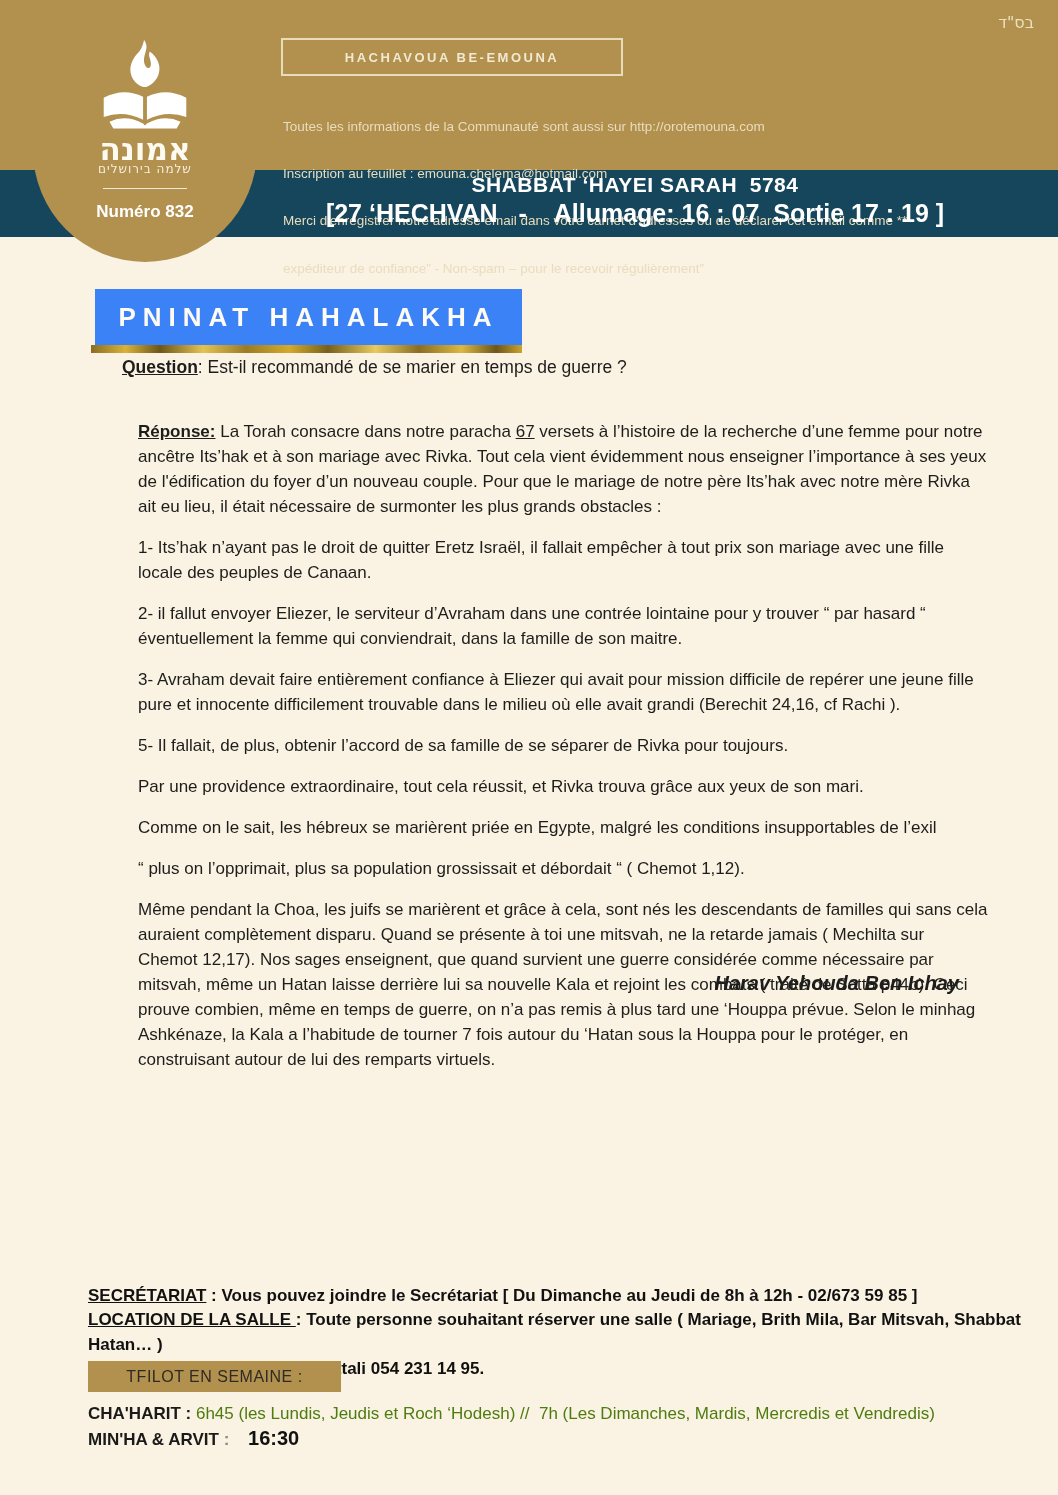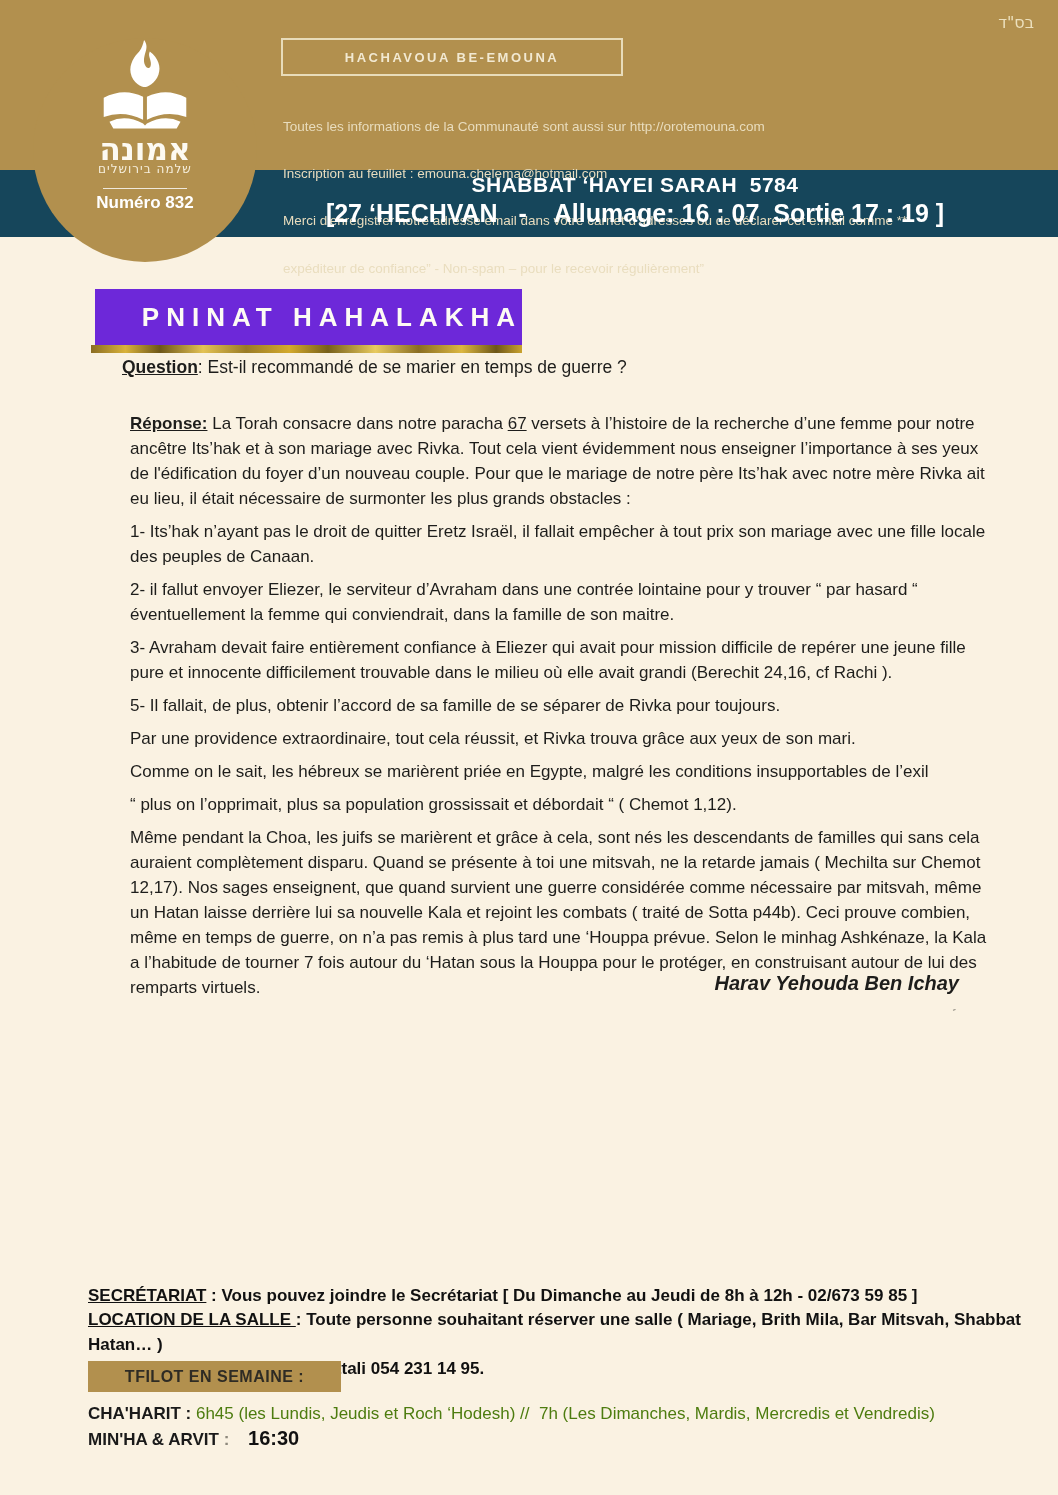--- a/index.html
+++ b/index.html
@@ -11,60 +11,60 @@
   }
   
   .header-gold{position:absolute;left:0;top:0;width:1058px;height:170px;background:#b2904e;z-index:1;}
   .banner-teal{position:absolute;left:0;top:170px;width:1058px;height:67px;background:#16465b;z-index:2;}
   .logo-circle{position:absolute;left:33px;top:38px;width:224px;height:224px;border-radius:50%;background:#b2904e;z-index:3;}
   .logo-col{position:absolute;left:33px;top:40px;width:224px;z-index:4;text-align:center;}
   .logo-art{width:96px;height:100px;margin:0 auto;display:block;}
   .logo-hebrew{font-family:"DejaVu Sans",sans-serif;font-weight:bold;color:#fdfaf2;font-size:31px;line-height:30px;margin-top:-6px;}
   .logo-hebrew-sub{font-family:"DejaVu Sans",sans-serif;color:#f6efdd;font-size:12px;line-height:9px;letter-spacing:1px;margin-top:1px;}
   .logo-divider{width:84px;height:1px;background:rgba(255,255,255,.8);margin:14px auto 0 auto;}
-  .issue-number{color:#ffffff;font-weight:bold;font-size:17px;margin-top:4px;}
+  .issue-number{color:#ffffff;font-weight:bold;font-size:17px;margin-top:13px;}
   .bsd{position:absolute;right:24px;top:13px;z-index:4;color:#ece0bd;font-size:16px;font-family:"DejaVu Sans",sans-serif;}
   .hach-box{
     position:absolute;left:281px;top:38px;width:338px;height:34px;z-index:4;
     border:2px solid #e8dcba;display:flex;align-items:center;justify-content:center;
     color:#f2e9d2;font-weight:bold;font-size:13px;letter-spacing:2.5px;
   }
   .header-info{
     position:absolute;left:283px;top:87px;width:660px;z-index:4;
     color:#e9ddbe;font-size:13.5px;line-height:15.8px;white-space:pre-wrap;
   }
   .banner-text{position:absolute;left:250px;top:172px;width:770px;z-index:4;text-align:center;color:#ffffff;}
   .banner-line1{font-weight:bold;font-size:21px;line-height:26px;letter-spacing:.5px;white-space:pre-wrap;}
   .banner-line2{font-weight:bold;font-size:25px;line-height:30px;white-space:pre-wrap;}
   
   .section-band{
-    position:absolute;left:95px;top:289px;width:427px;height:56px;background:#6d28d9;
-    display:flex;align-items:center;justify-content:flex-end;
+    position:absolute;left:95px;top:289px;width:427px;height:56px;background:#3b82f6;
+    display:flex;align-items:center;justify-content:center;
     color:#fdfbf4;font-weight:bold;font-size:26px;letter-spacing:7px;
   }
   .section-shimmer{
     position:absolute;left:91px;top:345px;width:431px;height:8px;
     background:linear-gradient(90deg,#8a6d22 0%,#d9b23a 8%,#6d5618 16%,#e3c254 26%,#9a7b26 36%,#d4aa2c 46%,#77601b 55%,#e8ca5e 66%,#8a6d22 76%,#dcb741 86%,#6d5618 94%,#caa32f 100%);
   }
   
   .question-line{position:absolute;left:122px;top:357px;width:880px;font-size:17.5px;}
   .u-bold{font-weight:bold;text-decoration:underline;}
   .u-only{text-decoration:underline;}
   .article-body{position:absolute;left:122px;top:403px;width:882px;font-size:17px;line-height:25px;}
-  .article-body p{margin:8px;white-space:pre-wrap;}
+  .article-body p{margin:16px;white-space:pre-wrap;}
   .signature{position:absolute;left:122px;top:972px;width:895px;text-align:right;padding-right:58px;box-sizing:border-box;
     font-weight:bold;font-style:italic;font-size:20px;}
   .stray-mark{position:absolute;left:952px;top:1003px;color:#8d8a80;font-size:11px;font-style:italic;transform:rotate(-18deg);}
   
   .footer-block{position:absolute;left:88px;top:1284px;width:950px;font-weight:bold;font-size:17px;line-height:24.4px;color:#111;}
   .footer-block p{margin:0;white-space:pre-wrap;}
   .tfilot-box{
     position:absolute;left:88px;top:1361px;width:253px;height:31px;background:#b2904e;
     display:flex;align-items:center;justify-content:center;
-    color:#2e2b24;font-weight:bold;font-size:16px;letter-spacing:.5px;
+    color:#2e2b24;font-weight:normal;font-size:16px;letter-spacing:.5px;
   }
   .times-block{position:absolute;left:88px;top:1402px;width:950px;font-size:17px;line-height:24px;}
   .times-block p{margin:0;white-space:pre-wrap;}
   .time-label{font-weight:bold;color:#1a1a1a;margin-top:32px;}
   .time-rest{color:#4d7c0f;}
   .time-colon{color:#8d887c;font-weight:bold;}
   .time-big{font-weight:bold;font-size:20px;color:#111;margin-left:14px;}
 </style>
 </head>
 <body>

